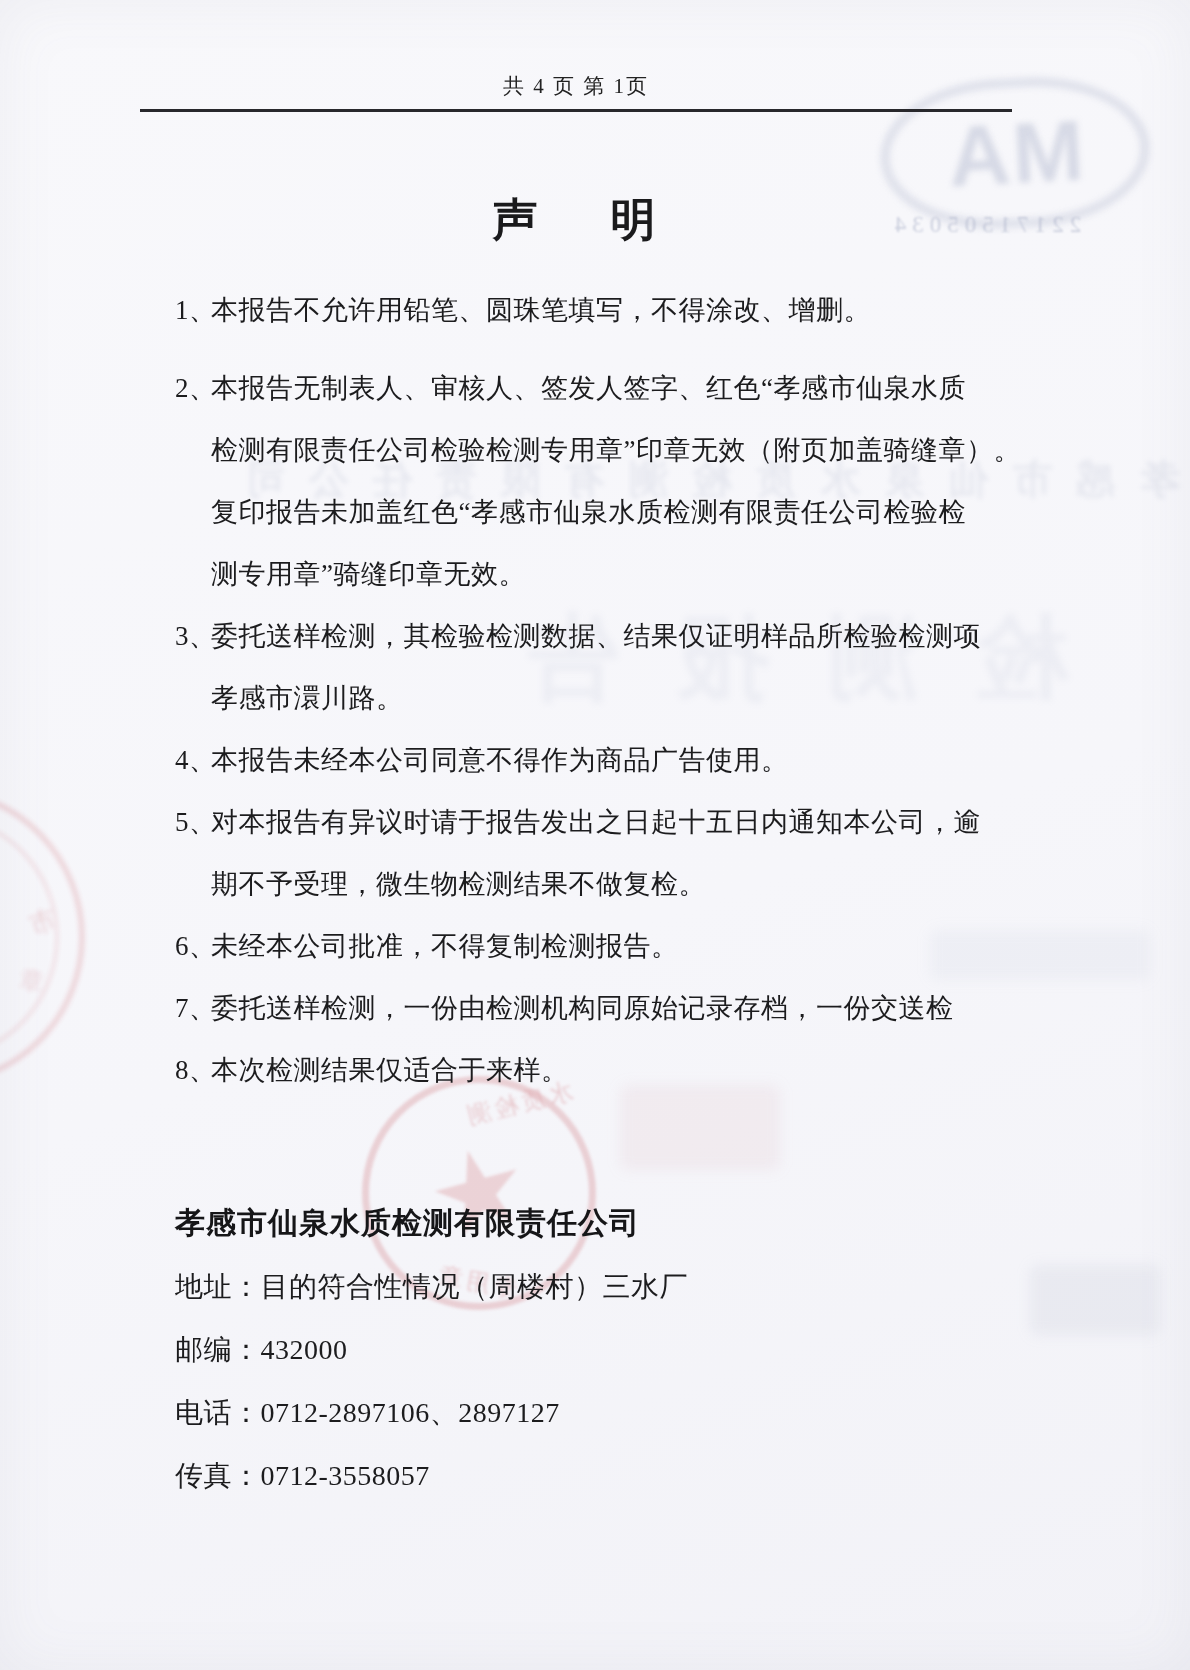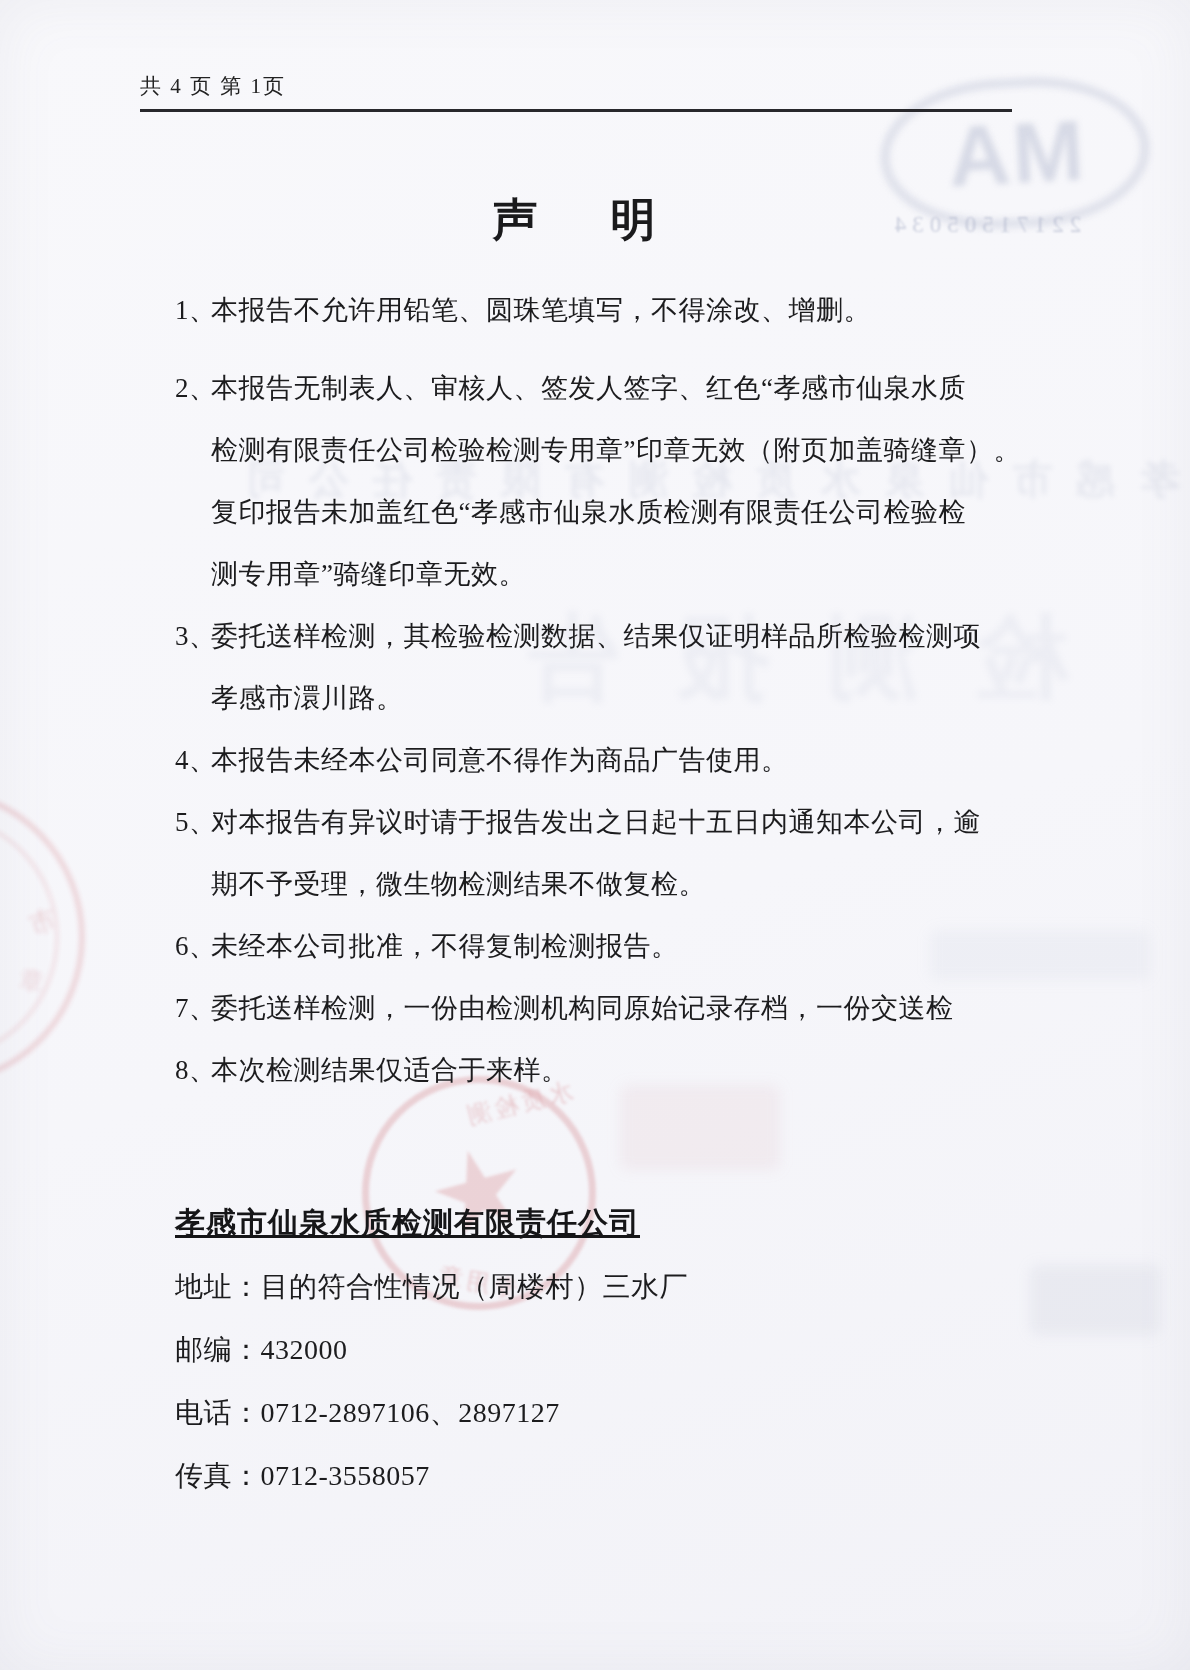--- a/index.html
+++ b/index.html
@@ -9,21 +9,21 @@
     margin:0 auto;
     background:linear-gradient(160deg,#f8f8fb 0%,#f6f6fa 55%,#f2f2f7 100%);
     overflow:hidden;
     font-family:"Liberation Serif","DejaVu Serif",serif;
     color:#1c1c1e;
     box-shadow:inset 0 0 60px rgba(120,120,140,0.08);
   }
   
   .page-info{
     position:absolute;top:72px;left:140px;width:872px;
-    text-align:left;font-size:21px;letter-spacing:2px;color:#222;
+    text-align:center;font-size:21px;letter-spacing:2px;color:#222;
   }
   .header-rule{
     position:absolute;top:109px;left:140px;width:872px;height:3px;
     background:#28282c;
   }
   
   .doc-title{
     position:absolute;top:190px;left:0;width:1190px;
     text-align:center;font-size:45px;font-weight:600;
     letter-spacing:14px;color:#1a1a1c;transform:translateX(-14px);
@@ -34,21 +34,21 @@
     font-size:27px;letter-spacing:0.5px;color:#1c1c1e;white-space:nowrap;}
   .stmt-line .num{display:inline-block;width:36px;flex:0 0 36px;}
   .stmt-line.cont{padding-left:36px;}
   .stmt.gap-after{margin-bottom:16px;}
   
   .company-block{position:absolute;top:1192px;left:175px;width:880px;}
   .company-line{height:63px;display:flex;align-items:center;
     font-size:28px;color:#1c1c1e;letter-spacing:0.5px;white-space:nowrap;}
   .company-name{
     font-family:"Liberation Sans","DejaVu Sans",sans-serif;
-    font-weight:bold;font-size:30px;letter-spacing:1px;color:#161618;text-decoration:underline;}
+    font-weight:bold;font-size:30px;letter-spacing:1px;color:#161618;}
   
   .ghost{position:absolute;pointer-events:none;}
   .ghost-ma{
     top:78px;left:880px;width:250px;height:130px;
     border:10px solid rgba(176,182,205,0.32);border-radius:55%/62%;
     transform:scaleX(-1) rotate(3deg);filter:blur(3px);
     display:flex;align-items:center;justify-content:center;
     font-family:"Liberation Sans",sans-serif;font-weight:bold;
     font-size:86px;color:rgba(176,182,205,0.45);letter-spacing:2px;
   }

